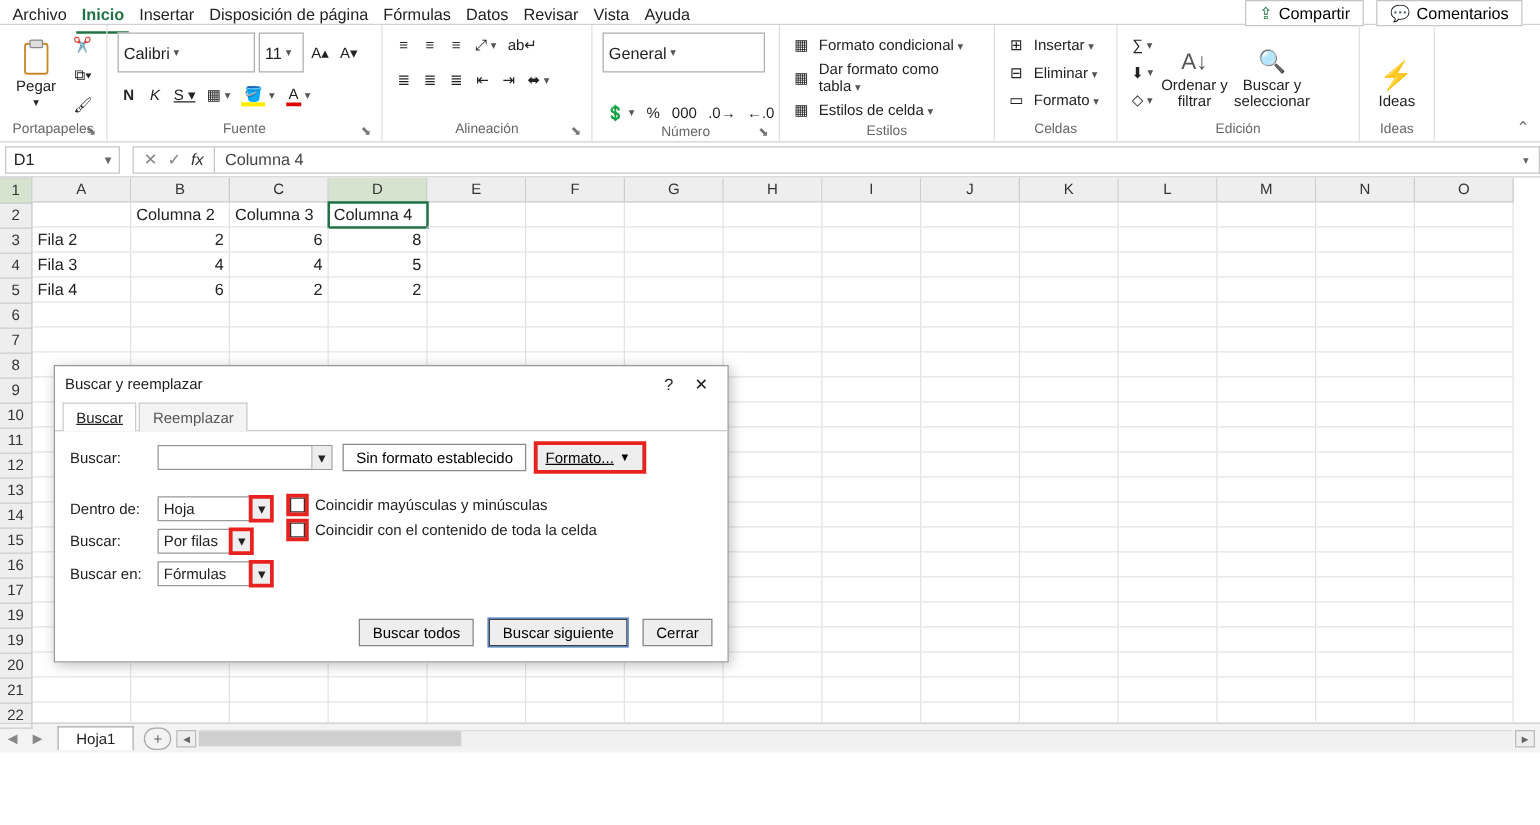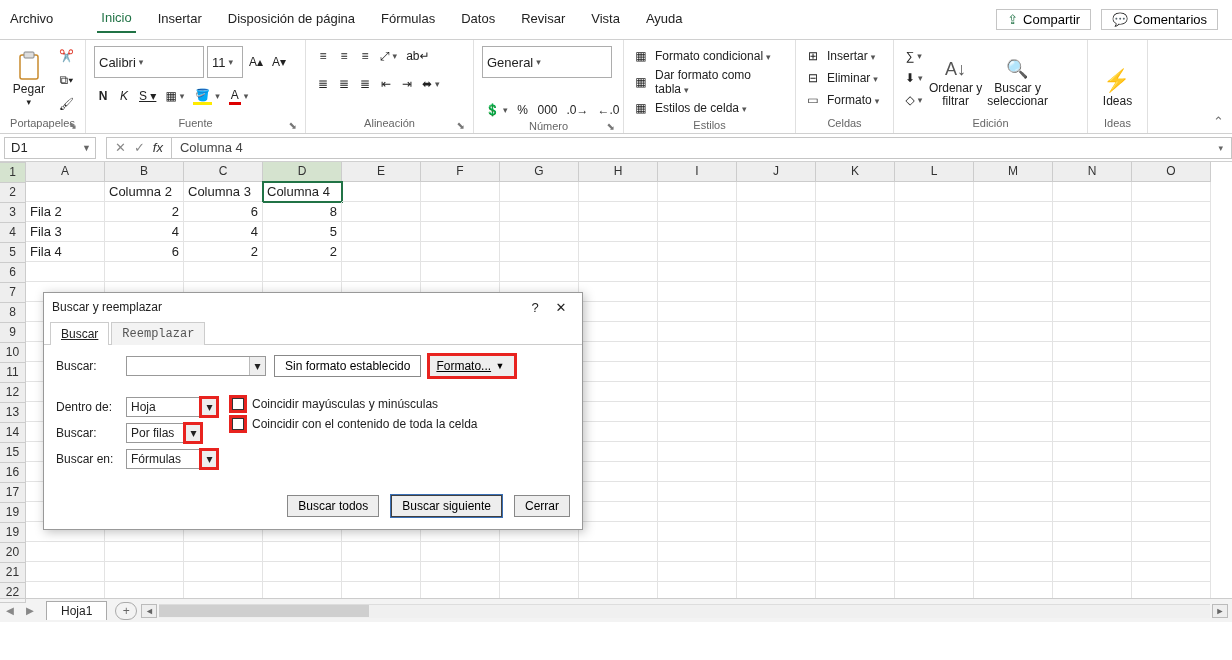--- a/index.html
+++ b/index.html
@@ -1,20 +1,20 @@
 <!DOCTYPE html>
 <html><head>
 <meta charset="utf-8">
 <style>
   * { box-sizing: border-box; margin: 0; padding: 0; }
   html, body { width: 1232px; height: 660px; font-family: "Segoe UI", Arial, sans-serif; font-size: 13px; overflow: hidden; background: #fff; color: #222; }
   
-  .top-tabs { display: flex; align-items: center; height: 40px; border-bottom: 1px solid #d0d0d0; padding: 0 6px; gap: 18px; }
+  .top-tabs { display: flex; align-items: flex-start; height: 20px; border-bottom: 1px solid #d0d0d0; padding: 0 6px; gap: 4px; }
   .top-tab { padding: 4px 4px 6px; cursor: default; }
-  .top-tab.active { color: #217346; border-bottom: 2px solid #217346; font-weight: 400; margin-left: 22px; }
+  .top-tab.active { color: #217346; border-bottom: 2px solid #217346; font-weight: 700; }
   .top-right { margin-left: auto; display: flex; gap: 10px; padding-right: 8px; }
   .top-btn { border: 1px solid #c5c5c5; background: #fff; padding: 2px 10px; display: flex; align-items: center; gap: 5px; font-size: 13px; }
   
   .ribbon { display: flex; height: 94px; border-bottom: 1px solid #d0d0d0; background: #fff; }
   .group { display: flex; flex-direction: column; border-right: 1px solid #e0e0e0; padding: 4px 8px 2px; }
   .group-body { display: flex; flex: 1; gap: 6px; align-items: flex-start; }
   .group-label { text-align: center; font-size: 11px; color: #666; display: flex; justify-content: center; align-items: center; gap: 2px; height: 16px; position: relative; }
   .dlaunch { position: absolute; right: 0; bottom: 0; font-size: 10px; color: #777; }
   .vbtn { display: flex; flex-direction: column; align-items: center; justify-content: flex-end; width: 48px; height: 64px; font-size: 12px; line-height: 1.1; text-align: center; gap: 2px; }
   .stack { display: flex; flex-direction: column; gap: 4px; }
@@ -44,21 +44,21 @@
   .c.num { text-align: right; }
   .selcell { outline: 2px solid #217346; outline-offset: -1px; }
   .ch.selc, .rh.selr { background: #d5e3cf; }
   
   .dialog { position: absolute; left: 43px; top: 292px; width: 540px; background: #fff; border: 1px solid #999; box-shadow: 2px 2px 10px rgba(0,0,0,0.25); font-size: 12px; }
   .dlg-titlebar { display: flex; align-items: center; height: 28px; padding: 0 8px; }
   .dlg-title { flex: 1; }
   .dlg-ctrl { width: 26px; text-align: center; font-size: 13px; }
   .dlg-tabs { display: flex; border-bottom: 1px solid #ccc; padding-left: 6px; gap: 2px; }
   .dlg-tab { padding: 4px 10px; border: 1px solid #ccc; border-bottom: none; background: #fff; position: relative; top: 1px; }
-  .dlg-tab.inactive { color: #555; background: #f3f3f3; font-family: Liberation Mono, monospace; }
+  .dlg-tab.inactive { color: #555; background: #f3f3f3; }
   .dlg-body { padding: 10px 12px 12px; }
   .drow { display: flex; align-items: center; gap: 8px; margin-bottom: 6px; }
   .dlabel { width: 62px; }
   .dselect { border: 1px solid #999; height: 20px; display: flex; align-items: center; padding-left: 4px; background: #fff; }
   .dselect .dd { width: 16px; height: 18px; margin-left: auto; display: flex; align-items: center; justify-content: center; border-left: 1px solid #bbb; background: #eee; }
   .red-out { outline: 3px solid #e8231f; outline-offset: -1px; }
   .dbtn { border: 1px solid #888; background: #eee; height: 22px; padding: 0 10px; font-size: 12px; }
   .dbtn.primary { border: 1px solid #404040; outline: 1px solid #3a6fb5; }
   .chkbox { width: 12px; height: 12px; border: 1px solid #333; display: inline-block; }
   .chk-red { outline: 3px solid #e8231f; }

